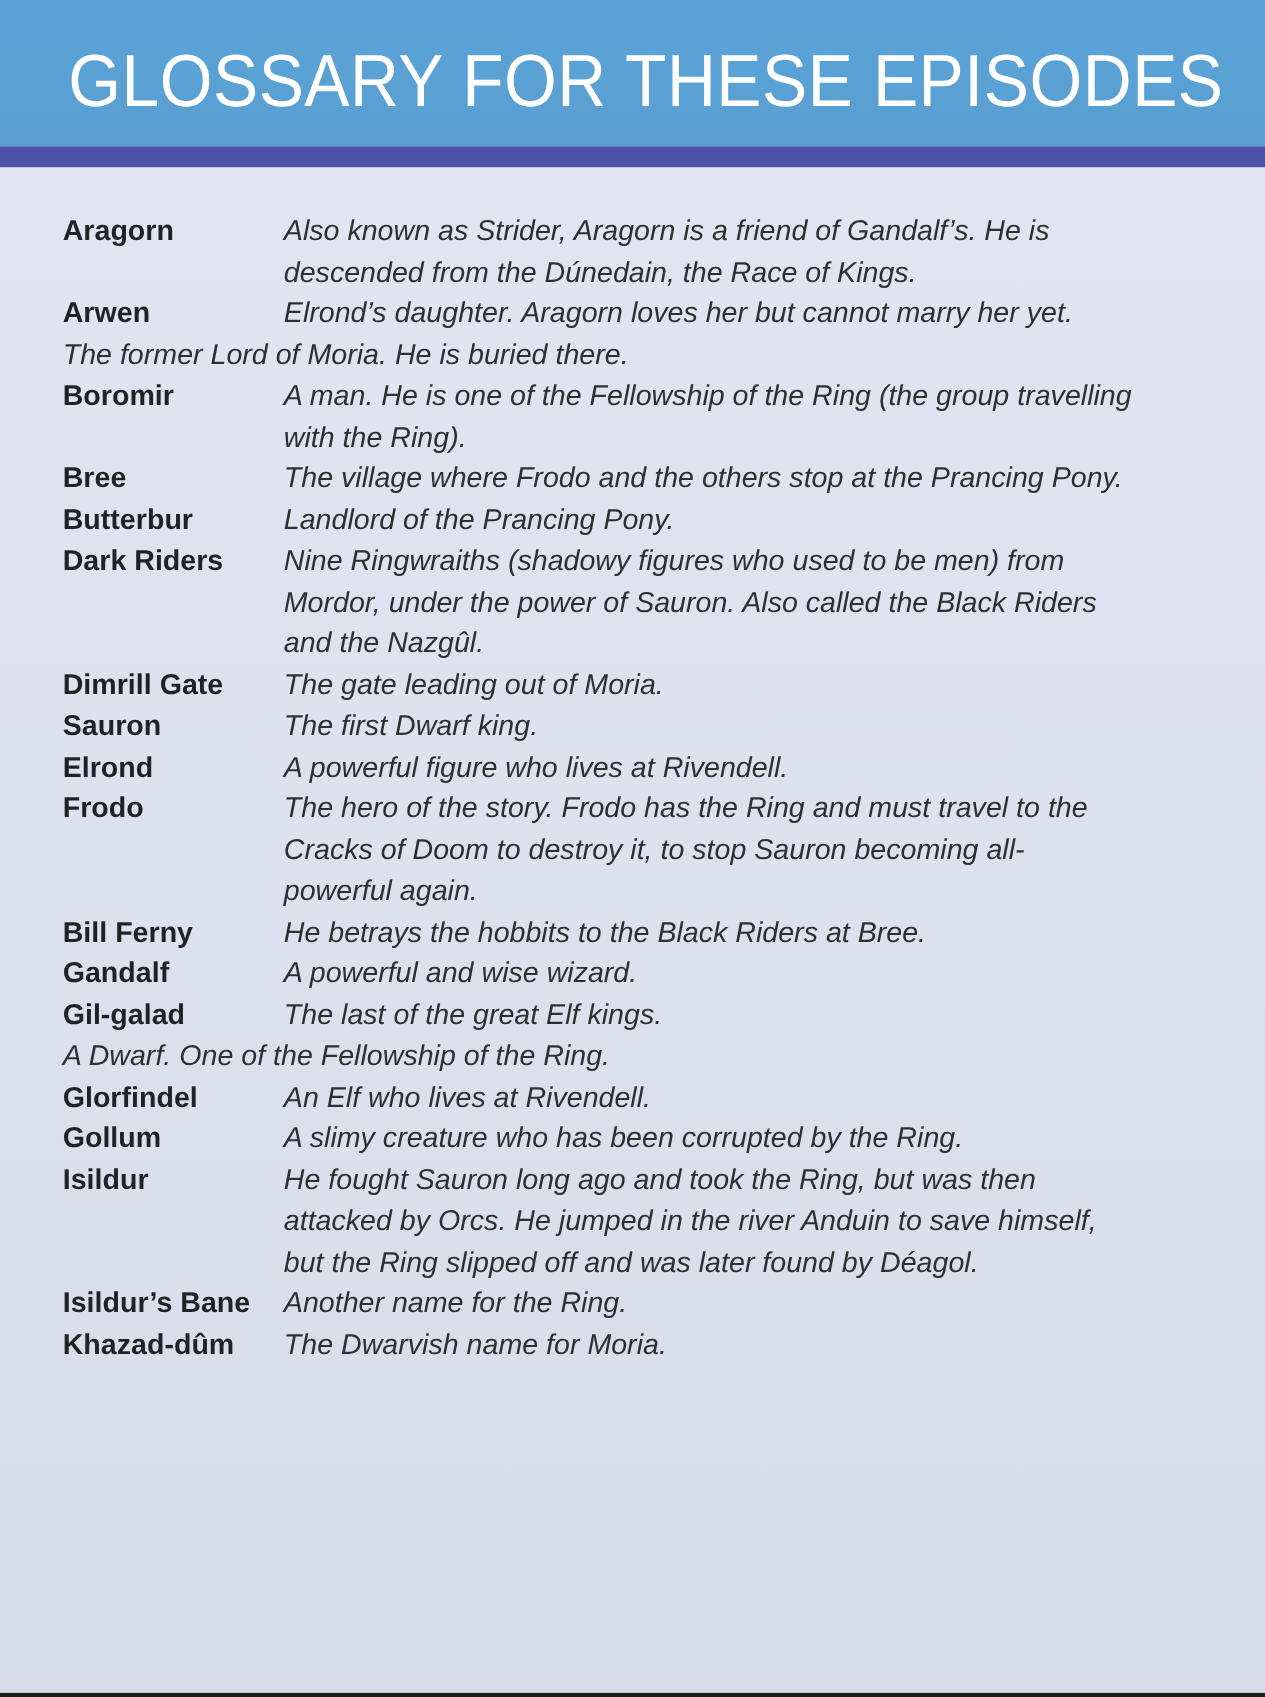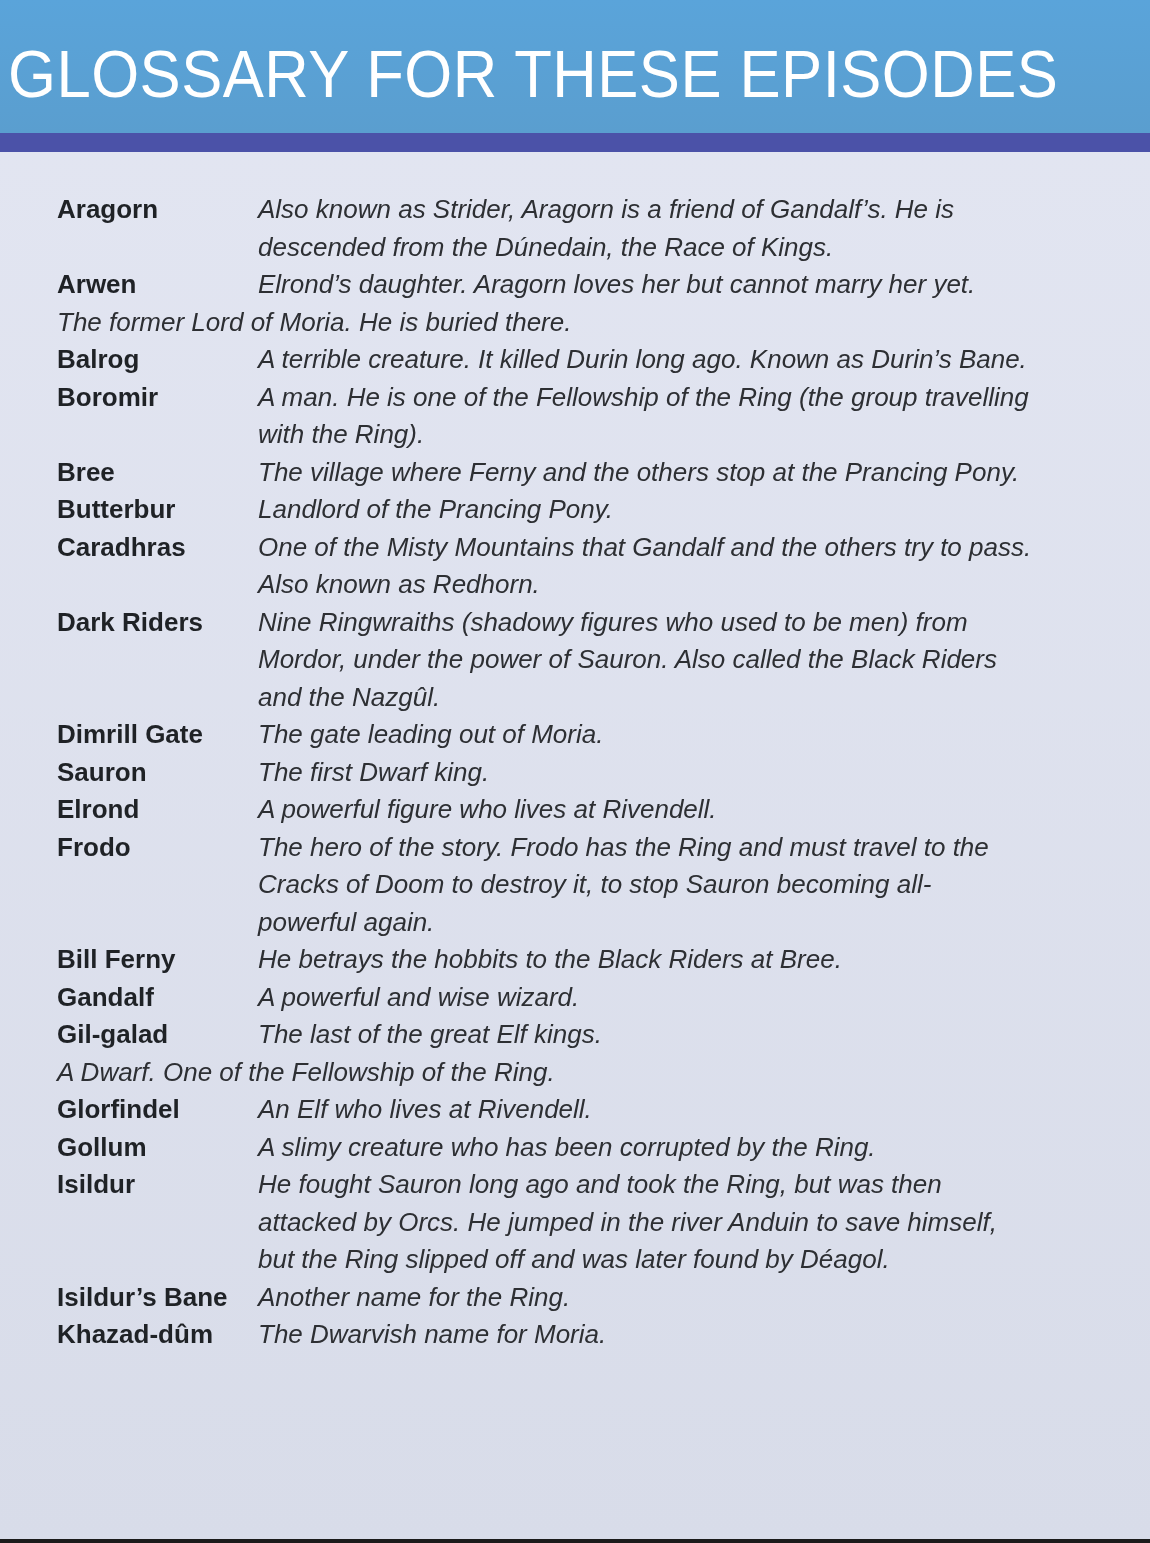--- a/index.html
+++ b/index.html
@@ -23,23 +23,22 @@
     overflow: hidden;
     background: linear-gradient(180deg, var(--body-bg-top) 0%, var(--body-bg-bottom) 100%);
     font-family: "Liberation Sans", sans-serif;
   }
 
   .banner {
     height: 133px;
     background: linear-gradient(180deg, var(--header-blue-top) 0%, var(--header-blue-bottom) 100%);
     display: flex;
     align-items: center;
-    padding-left: 106px;
+    padding-left: 62px;
     overflow: hidden;
-    justify-content: flex-end;
   }
 
   .title {
     margin: 0;
     padding-top: 14px;
     color: #ffffff;
     font-size: 67px;
     font-weight: 400;
     line-height: 1;
     white-space: nowrap;
@@ -110,46 +109,37 @@
 
       <div class="row">
         <div class="term">Arwen</div>
         <div class="definition">Elrond’s daughter. Aragorn loves her but cannot marry her yet.</div>
       </div>
 
       <div class="row">
         <div class="definition">The former Lord of Moria. He is buried there.</div>
       </div>
 
-      <div class="row">
-        <div class="term">Balrog</div>
-        <div class="definition">A terrible creature. It killed Durin long ago. Known as Durin’s Bane.</div>
-      </div>
 
       <div class="row">
         <div class="term">Boromir</div>
         <div class="definition">A man. He is one of the Fellowship of the Ring (the group travelling
 with the Ring).</div>
       </div>
 
       <div class="row">
         <div class="term">Bree</div>
-        <div class="definition">The village where Ferny and the others stop at the Prancing Pony.</div>
+        <div class="definition">The village where Frodo and the others stop at the Prancing Pony.</div>
       </div>
 
       <div class="row">
         <div class="term">Butterbur</div>
         <div class="definition">Landlord of the Prancing Pony.</div>
       </div>
 
-      <div class="row">
-        <div class="term">Caradhras</div>
-        <div class="definition">One of the Misty Mountains that Gandalf and the others try to pass.
-Also known as Redhorn.</div>
-      </div>
 
       <div class="row">
         <div class="term">Dark Riders</div>
         <div class="definition">Nine Ringwraiths (shadowy figures who used to be men) from
 Mordor, under the power of Sauron. Also called the Black Riders
 and the Nazgûl.</div>
       </div>
 
       <div class="row">
         <div class="term">Dimrill Gate</div>

